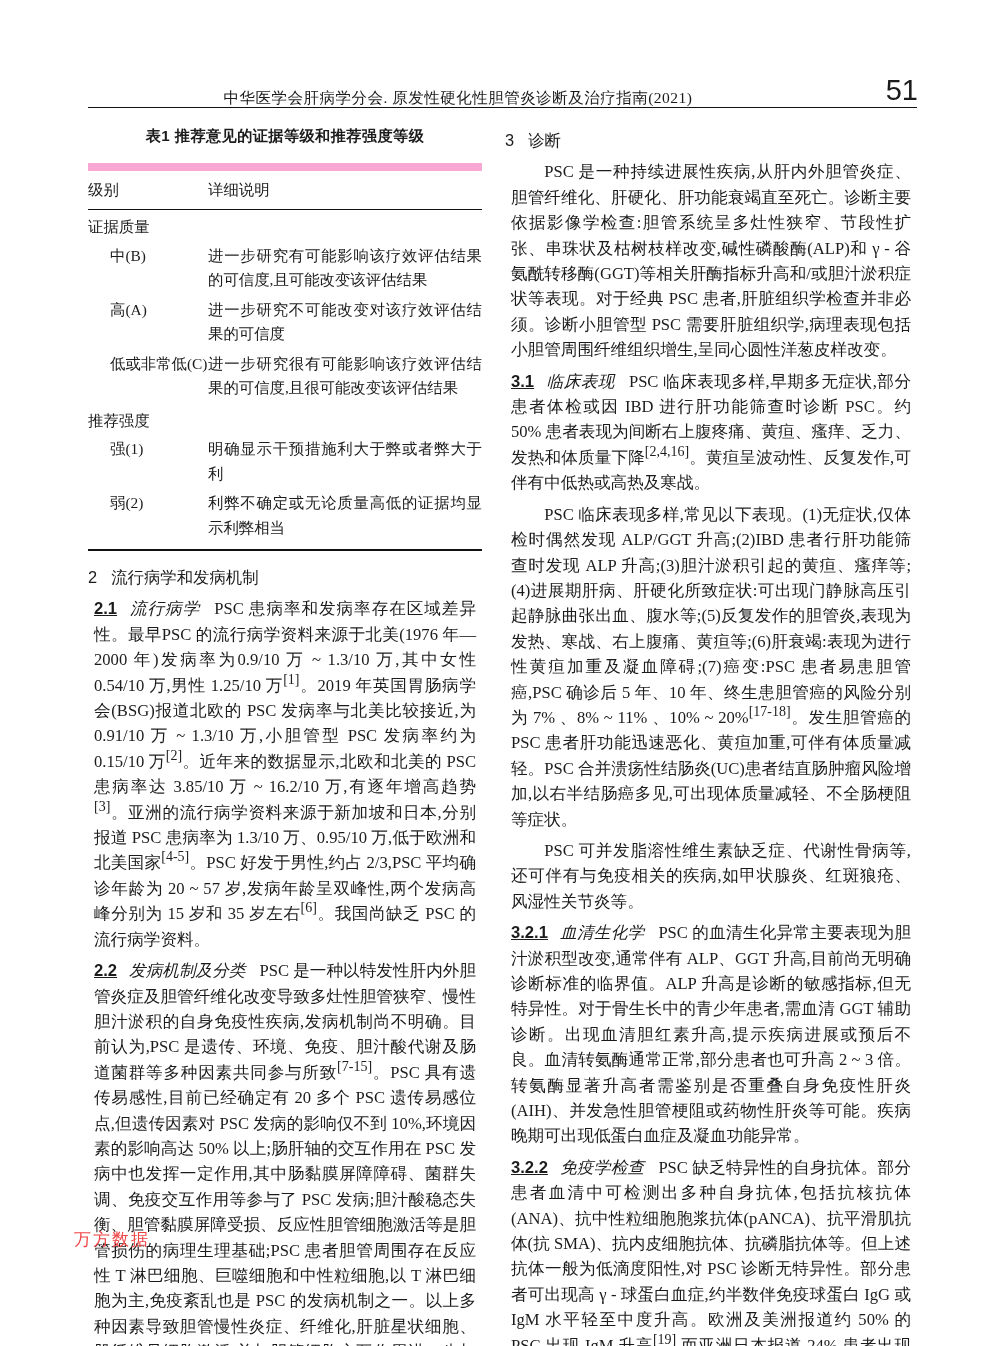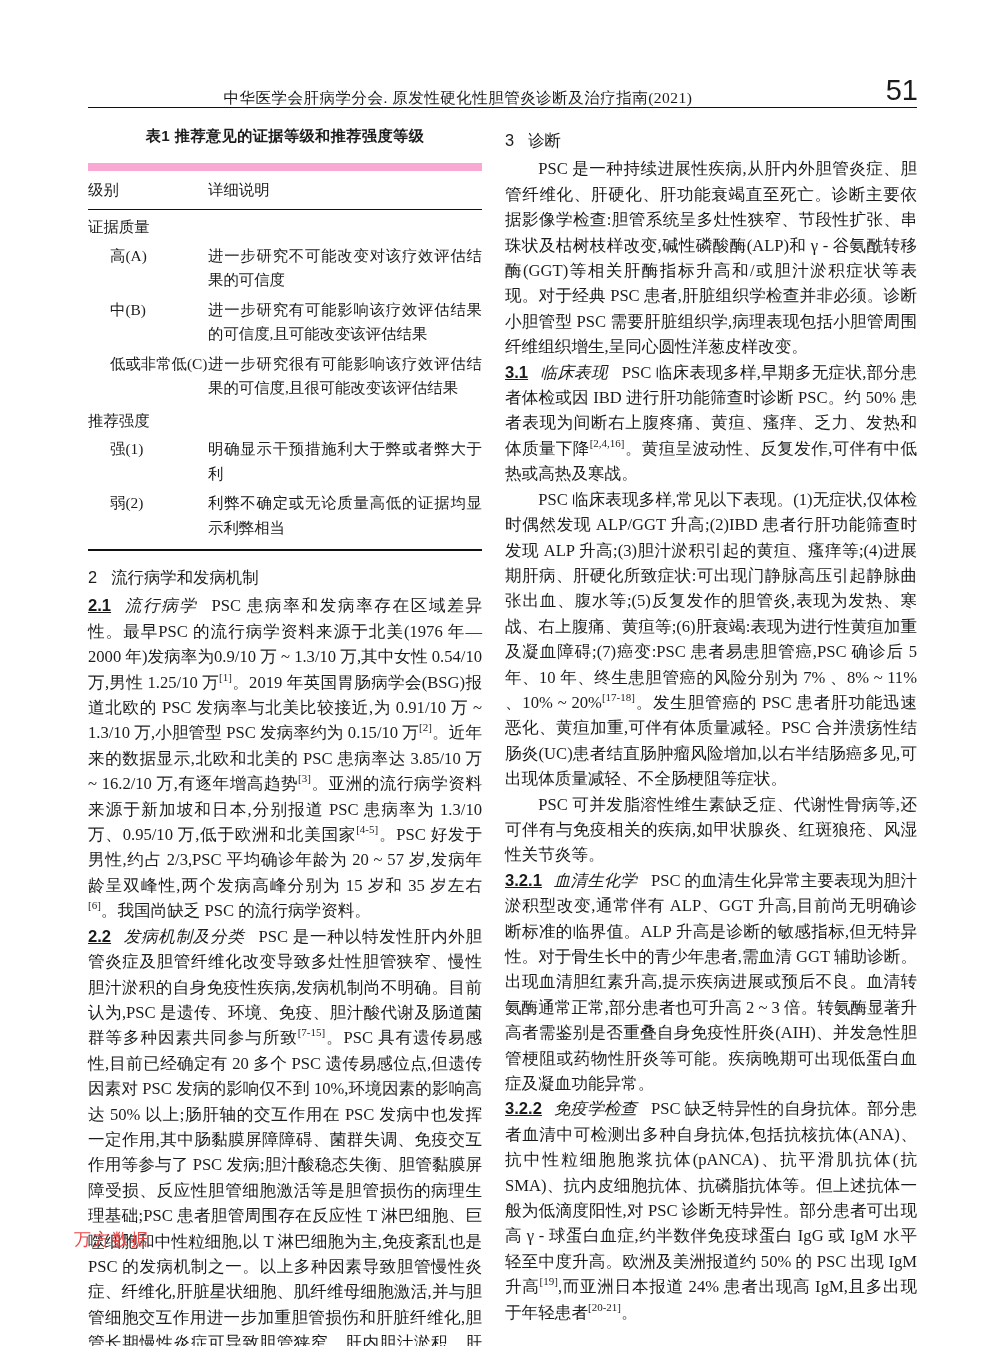--- a/index.html
+++ b/index.html
@@ -40,25 +40,25 @@
   .tbl-row .c1{width:120px;padding-left:22px;box-sizing:border-box;}
   .tbl-row .c2{flex:1;text-align:justify;}
   .tbl-pad{height:6px;}
 
   
   .h-sec{
     font-family:"Liberation Sans", sans-serif;font-weight:normal;
     font-size:16.4px;text-align:left;margin:2px 0 3px 0;
   }
   .h-sec .num{margin-right:14px;}
-  .para{margin:0;}
+  .para{margin:6px;}
   .para.indent{text-indent:2em;}
   .para .num{font-weight:bold;font-family:"Liberation Sans", sans-serif;margin-right:12px;text-decoration:underline;}
   .kai{font-style:italic;margin-right:14px;}
-  sup{font-size:11px;line-height:0;vertical-align:super;letter-spacing:0;}
+  sup{font-size:14px;line-height:0;vertical-align:super;letter-spacing:0;}
 
   .watermark{
     position:absolute;left:74px;top:1228px;
     font-size:17px;color:#ef4444;letter-spacing:2px;
   }
 </style>
 </head>
 <body>
 
 <div class="page-header-title">中华医学会肝病学分会. 原发性硬化性胆管炎诊断及治疗指南(2021)</div>
@@ -69,26 +69,26 @@
 
   <div class="tbl">
     <div class="tbl-title">表1  推荐意见的证据等级和推荐强度等级</div>
     <div class="tbl-body">
       <div class="tbl-headrow">
         <div class="c1">级别</div>
         <div class="c2">详细说明</div>
       </div>
       <div class="tbl-group">证据质量</div>
       <div class="tbl-row">
+        <div class="c1">中(B)</div>
+        <div class="c2">进一步研究有可能影响该疗效评估结果的可信度,且可能改变该评估结果</div>
+      </div>
+      <div class="tbl-row">
         <div class="c1">高(A)</div>
         <div class="c2">进一步研究不可能改变对该疗效评估结果的可信度</div>
-      </div>
-      <div class="tbl-row">
-        <div class="c1">中(B)</div>
-        <div class="c2">进一步研究有可能影响该疗效评估结果的可信度,且可能改变该评估结果</div>
       </div>
       <div class="tbl-row">
         <div class="c1">低或非常低(C)</div>
         <div class="c2">进一步研究很有可能影响该疗效评估结果的可信度,且很可能改变该评估结果</div>
       </div>
       <div class="tbl-group">推荐强度</div>
       <div class="tbl-row">
         <div class="c1">强(1)</div>
         <div class="c2">明确显示干预措施利大于弊或者弊大于利</div>
       </div>

